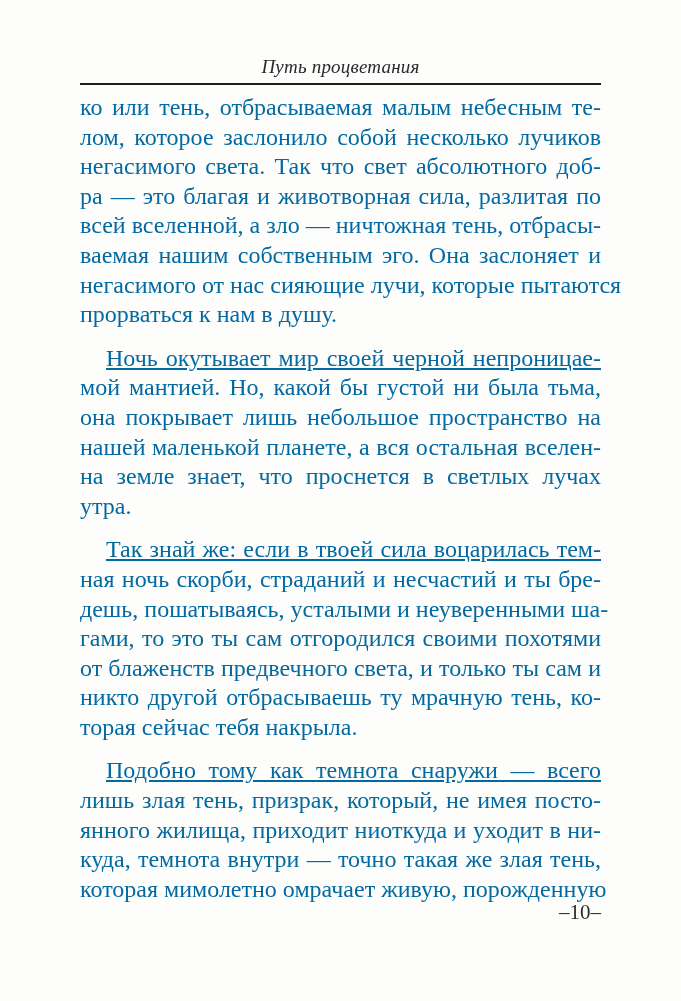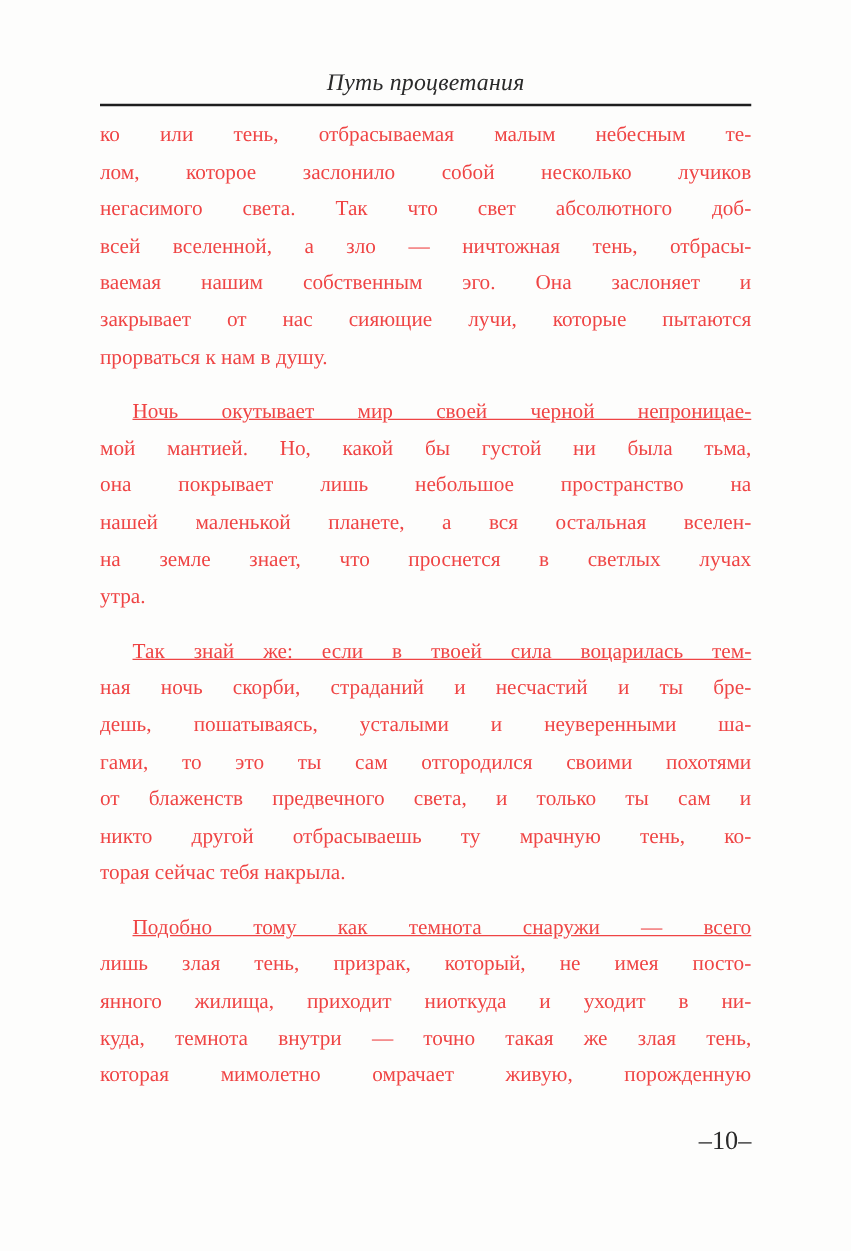--- a/index.html
+++ b/index.html
@@ -19,23 +19,23 @@
       font-size: 19px;
       color: #2a2a2a;
       letter-spacing: 0.2px;
     }
     .rule {
       position: absolute; left: 80px; top: 83px; width: 521px; height: 0;
       border-top: 2px solid #1e1e1e;
     }
     .body-text {
       position: absolute; left: 80px; top: 93px; width: 521px;
-      font-size: 17px;
+      font-size: 24px;
       line-height: 29.6px;
-      color: #ef4444;
+      color: #0369a1;
     }
     .para { margin: 0 0 14px 0; }
     .line {
       display: block;
       text-align: justify;
       text-align-last: justify;
       white-space: nowrap;
       height: 29.6px;
       overflow: visible;
     }
@@ -53,23 +53,24 @@
 
 <div class="page">
   <div class="running-head">Путь процветания</div>
   <div class="rule"></div>
 
   <div class="body-text">
     <p class="para">
       <span class="line">ко или тень, отбрасываемая малым небесным те-</span>
       <span class="line">лом, которое заслонило собой несколько лучиков</span>
       <span class="line">негасимого света. Так что свет абсолютного доб-</span>
+      <span class="line">ра — это благая и животворная сила, разлитая по</span>
       <span class="line">всей вселенной, а зло — ничтожная тень, отбрасы-</span>
       <span class="line">ваемая нашим собственным эго. Она заслоняет и</span>
-      <span class="line">закрывает от нас сияющие лучи, которые пытаются</span>
+      <span class="line">негасимого от нас сияющие лучи, которые пытаются</span>
       <span class="line last">прорваться к нам в душу.</span>
     </p>
     <p class="para">
       <span class="line indent">Ночь окутывает мир своей черной непроницае-</span>
       <span class="line">мой мантией. Но, какой бы густой ни была тьма,</span>
       <span class="line">она покрывает лишь небольшое пространство на</span>
       <span class="line">нашей маленькой планете, а вся остальная вселен-</span>
       <span class="line">на земле знает, что проснется в светлых лучах</span>
       <span class="line last">утра.</span>
     </p>

